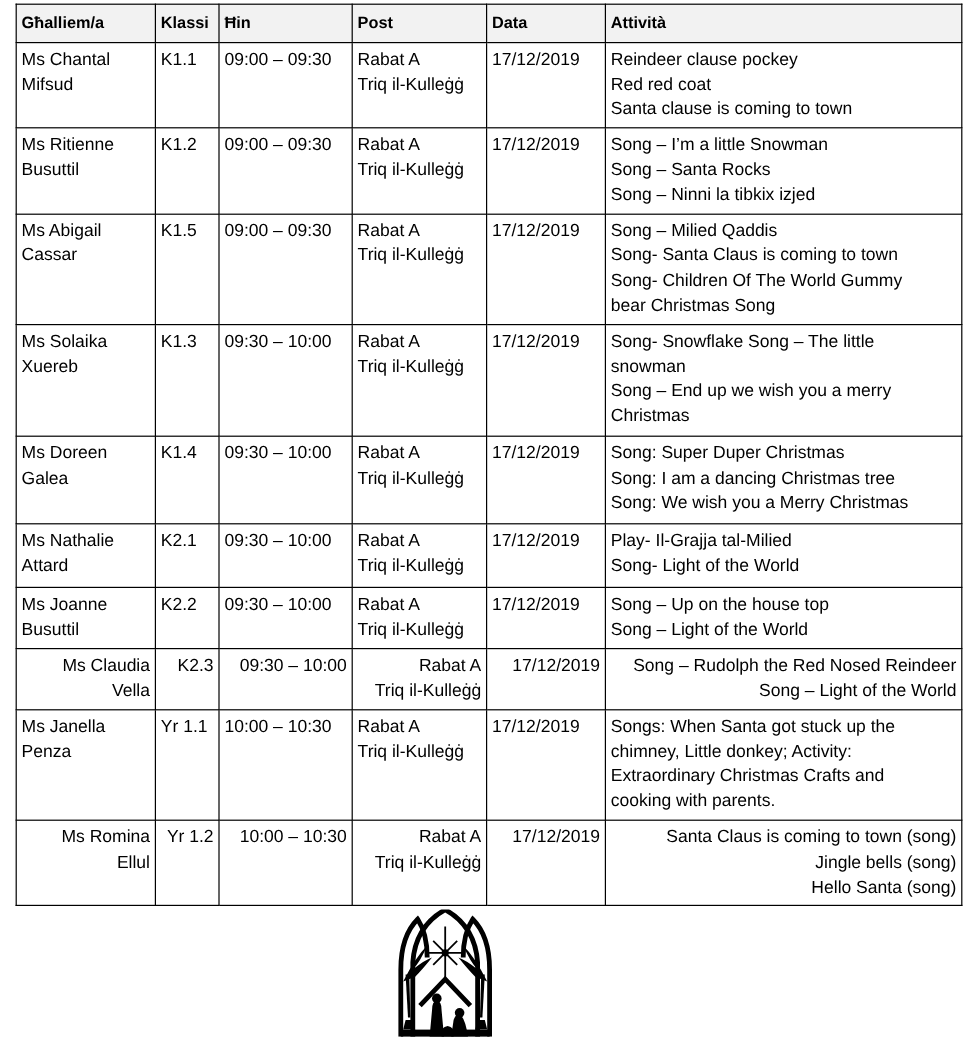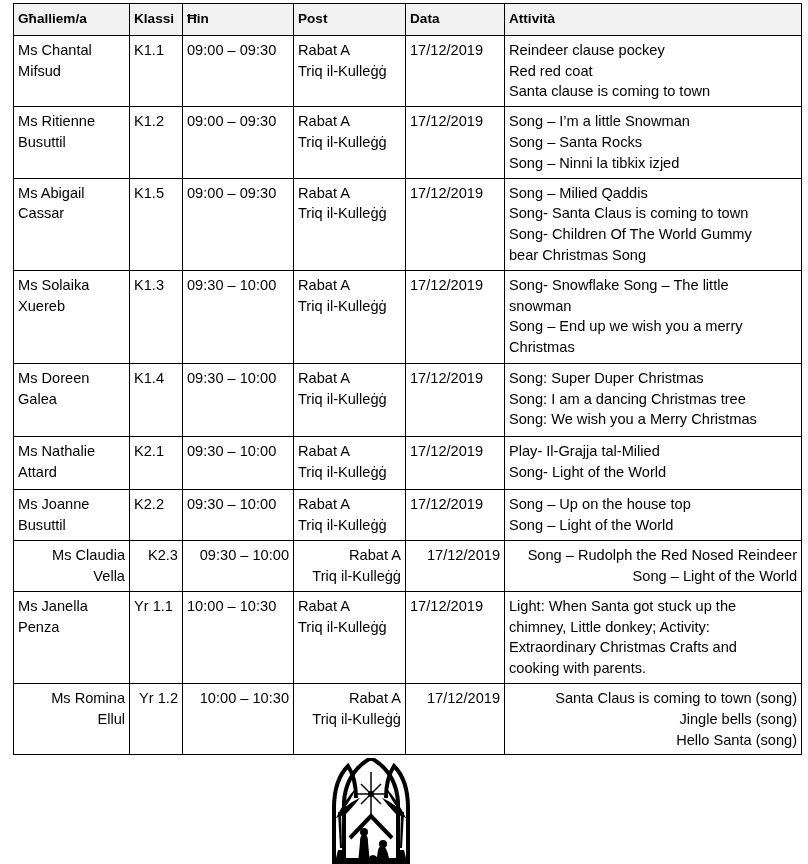--- a/index.html
+++ b/index.html
@@ -250,21 +250,21 @@
         <span class="line">Penza</span>
       </td>
       <td>Yr 1.1</td>
       <td>10:00 – 10:30</td>
       <td>
         <span class="line">Rabat A</span>
         <span class="line">Triq il-Kulleġġ</span>
       </td>
       <td>17/12/2019</td>
       <td>
-        <span class="line">Light: When Santa got stuck up the</span>
+        <span class="line">Songs: When Santa got stuck up the</span>
         <span class="line">chimney, Little donkey; Activity:</span>
         <span class="line">Extraordinary Christmas Crafts and</span>
         <span class="line">cooking with parents.</span>
       </td>
     </tr>
 
     <tr class="r10">
       <td>
         <span class="line">Ms Romina</span>
         <span class="line">Ellul</span>

